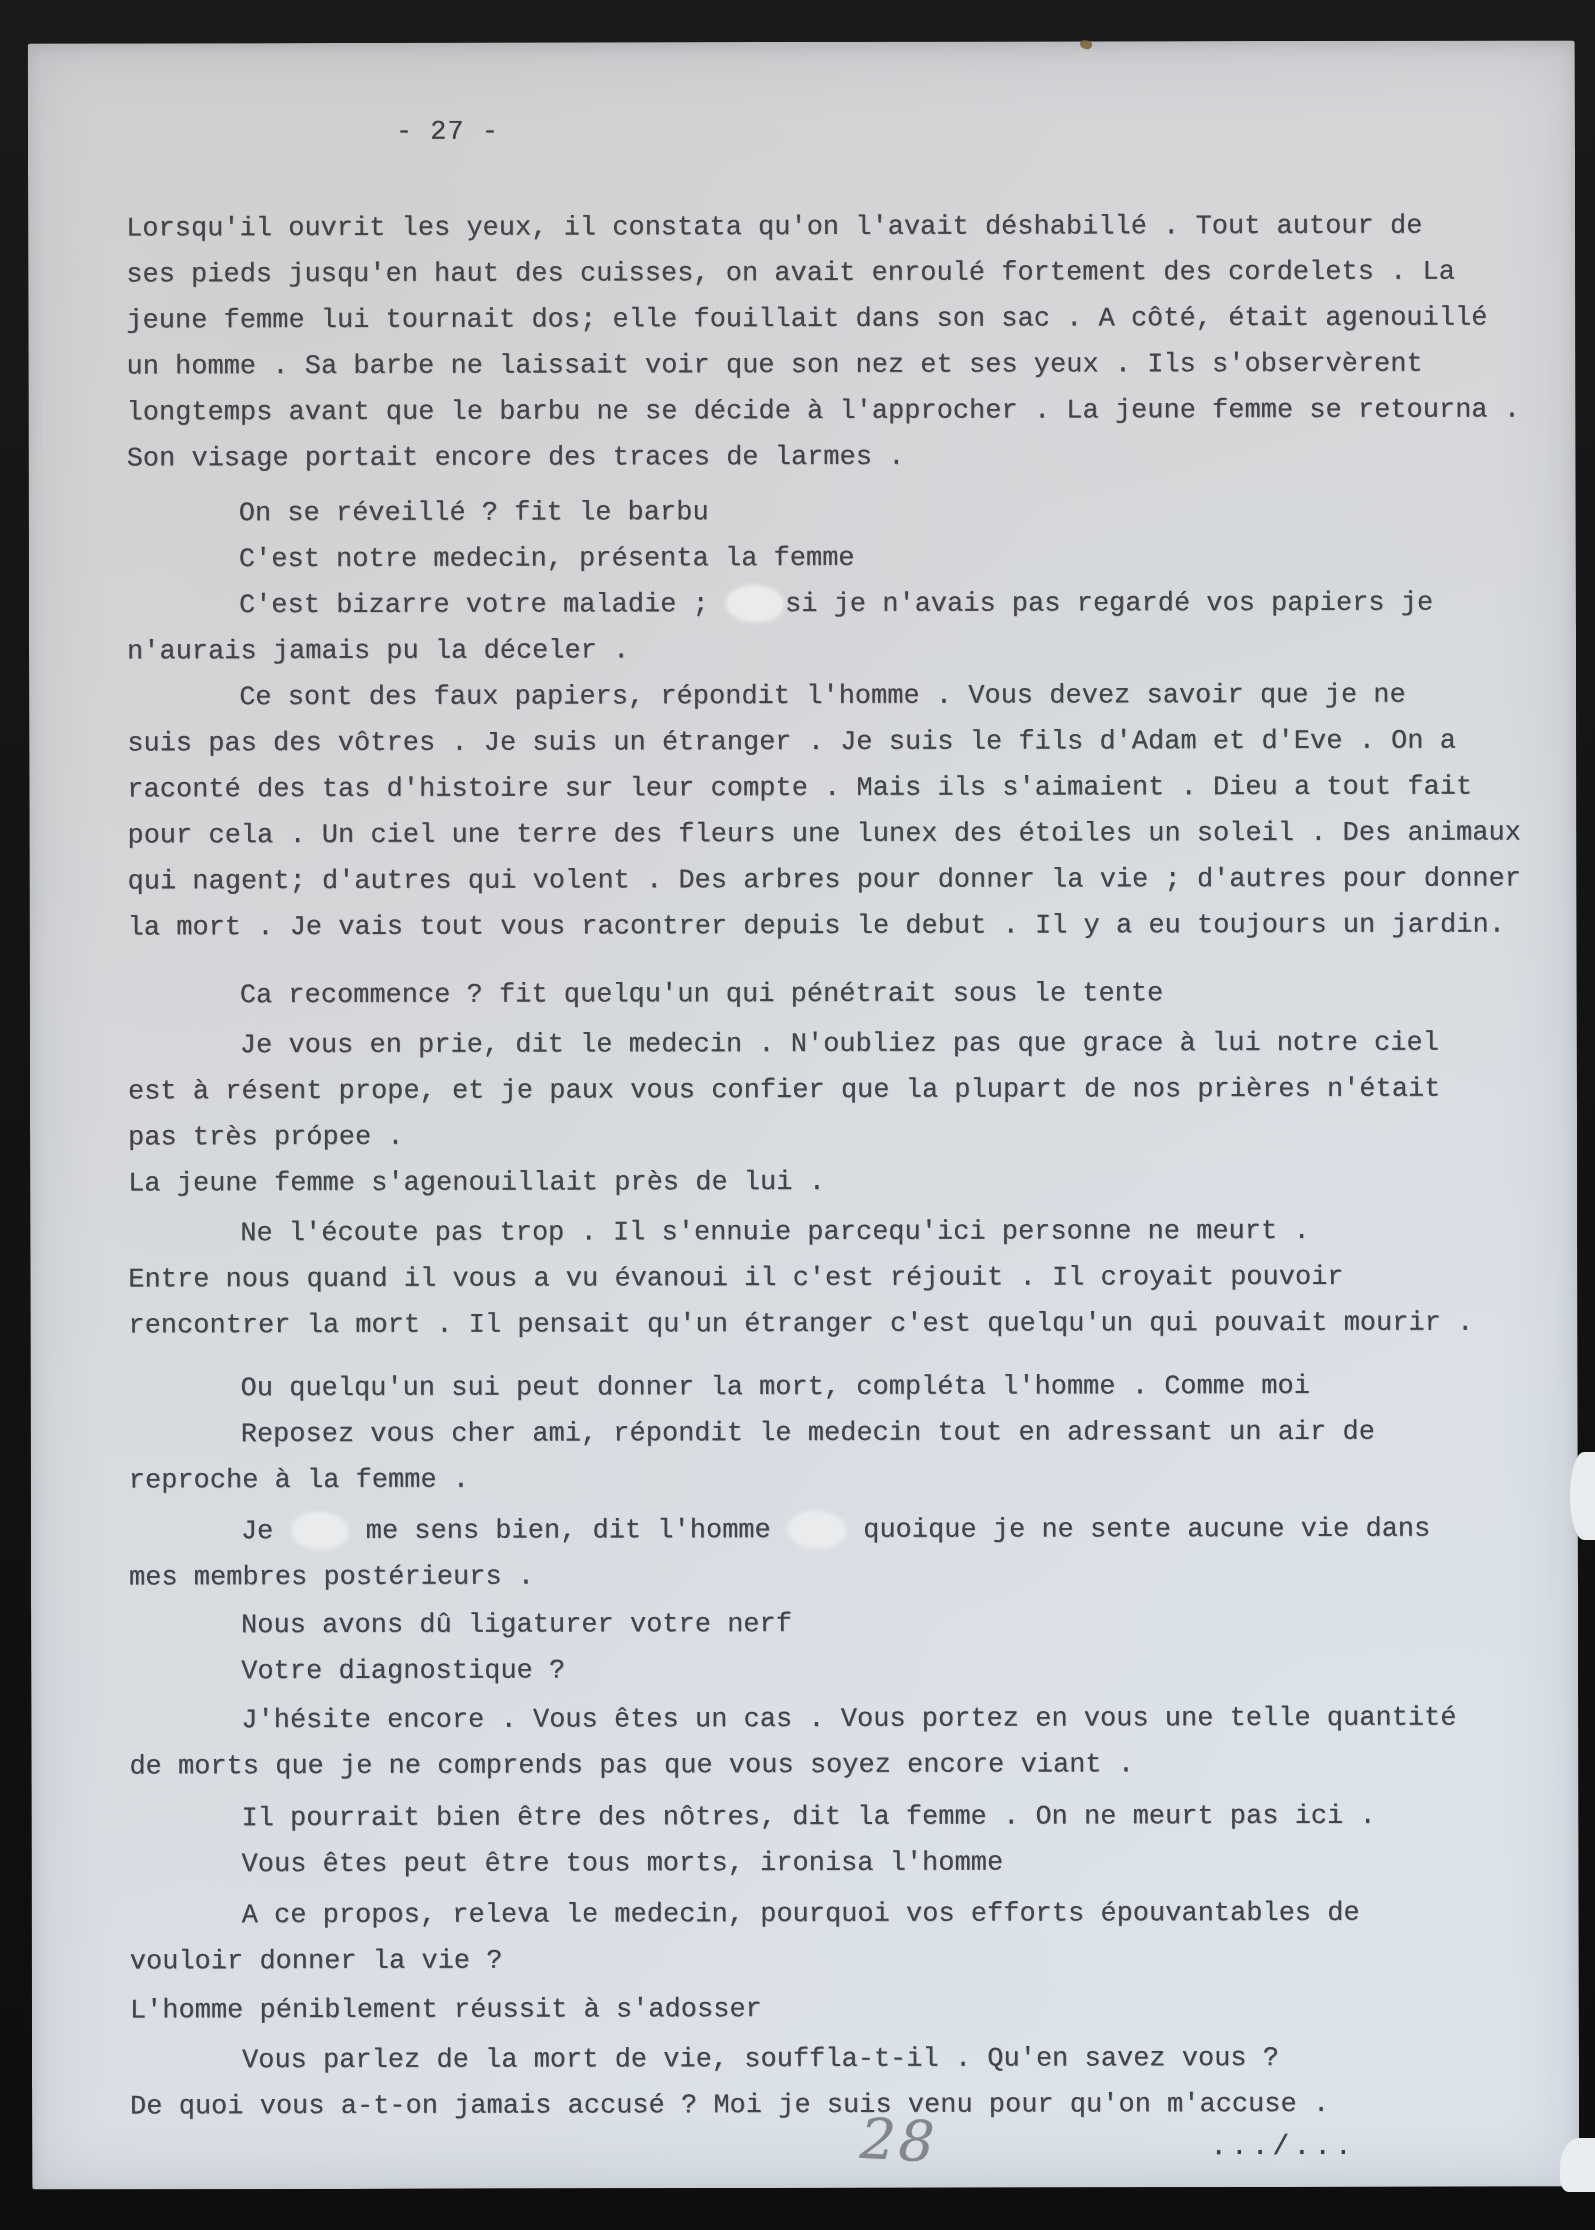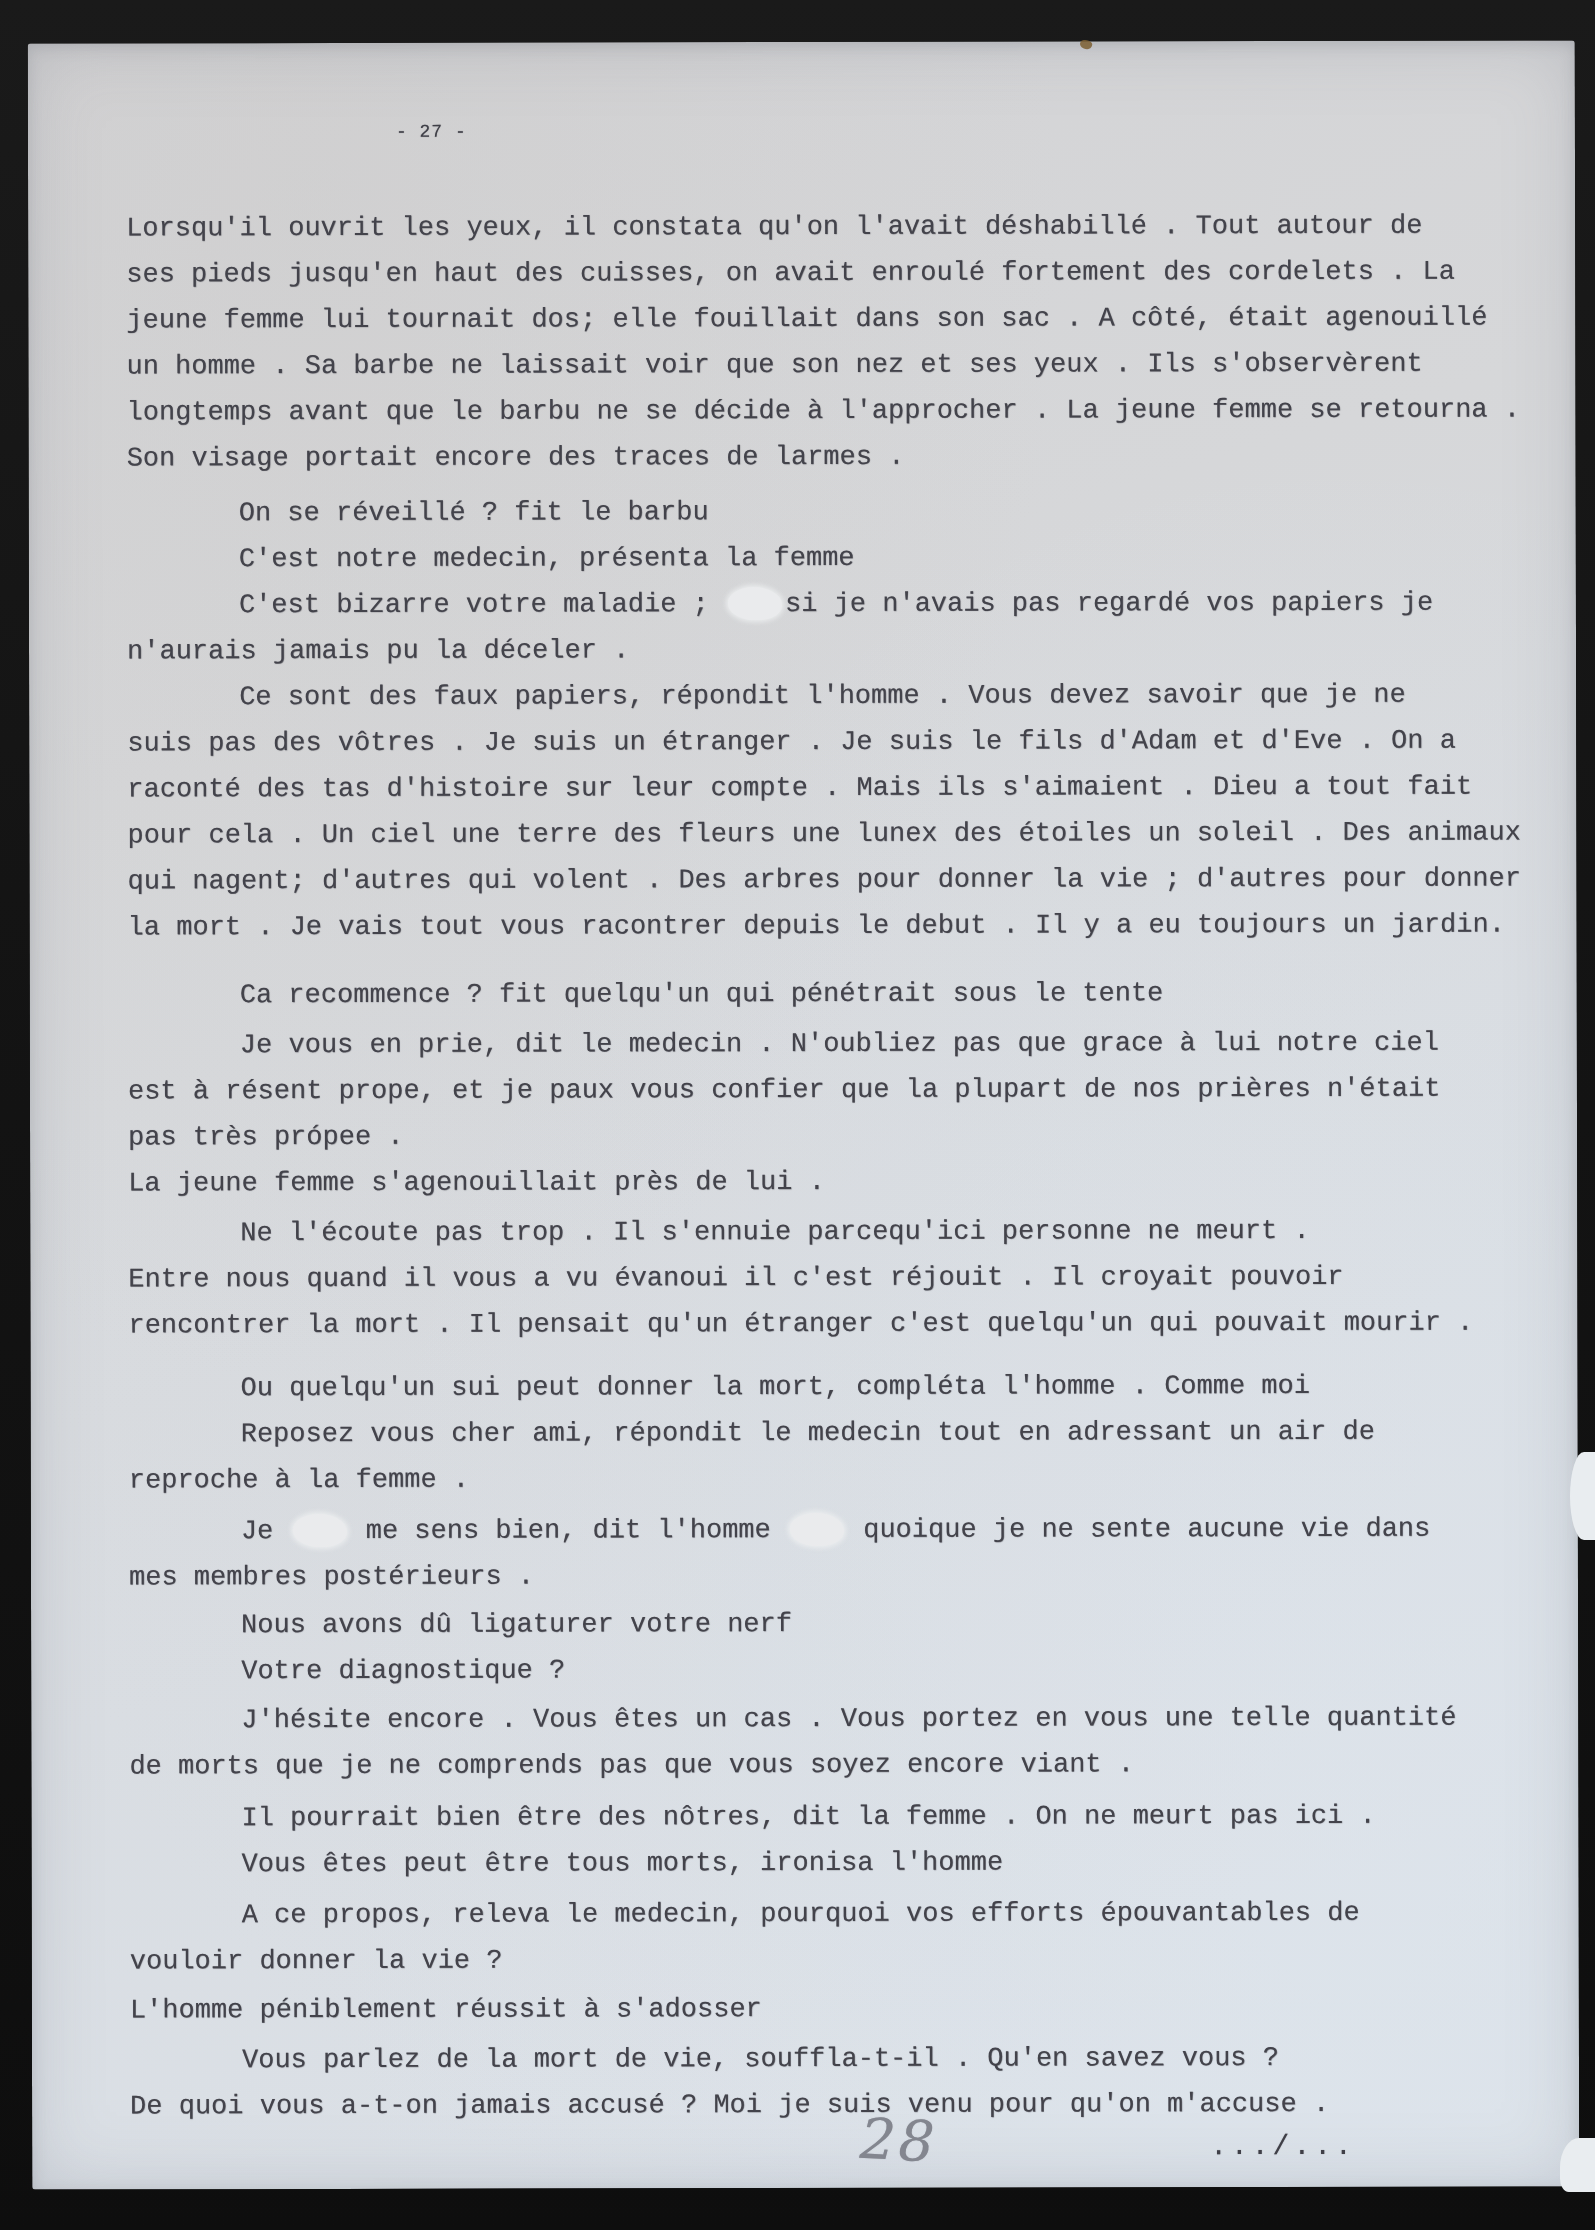--- a/index.html
+++ b/index.html
@@ -18,21 +18,21 @@
       radial-gradient(ellipse at 18% 8%, rgba(200,198,196,0.30), transparent 42%),
       radial-gradient(ellipse at 85% 85%, rgba(222,230,238,0.55), transparent 55%),
       radial-gradient(ellipse at 45% 55%, rgba(214,216,220,0.35), transparent 60%),
       linear-gradient(163deg,#d3d3d5 0%,#d6d7d9 30%,#d9dde2 65%,#dce2e9 100%);
     border-radius:3px;
     transform:rotate(-0.12deg);
     box-shadow: inset 0 0 70px rgba(125,130,140,0.28), inset 0 4px 14px rgba(110,115,125,0.25);
   }
   .page-header{
     position:absolute;left:368px;top:66px;
-    font-size:18px;line-height:46px;letter-spacing:1px;
+    font-size:27px;line-height:46px;letter-spacing:1px;
     color:#3f3f47;text-shadow:0 0 1px rgba(60,60,70,0.6);
     white-space:pre;
   }
   .text-flow{
     position:absolute;left:98px;top:162px;right:16px;
   }
   .line{
     font-size:27px;line-height:46px;white-space:pre;
     color:#43434b;
     text-shadow:0.4px 0.4px 0.8px rgba(58,58,68,0.55);

